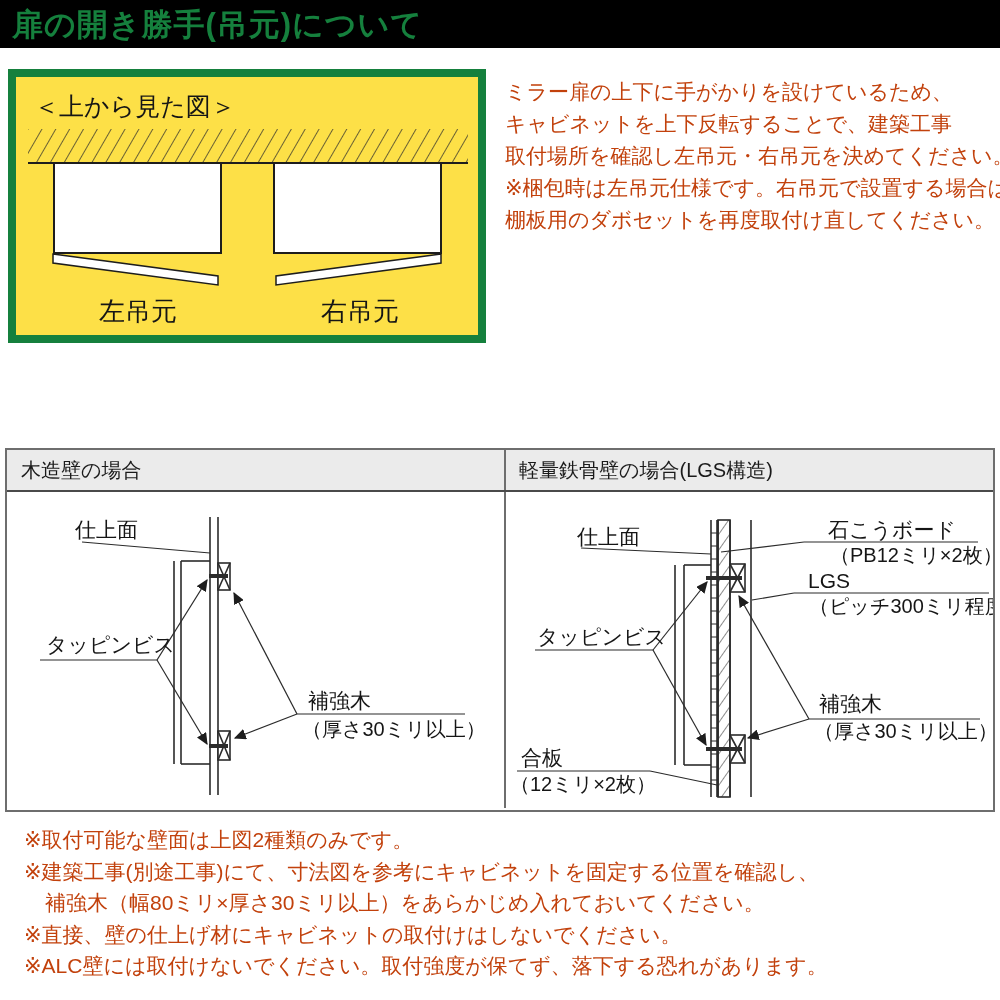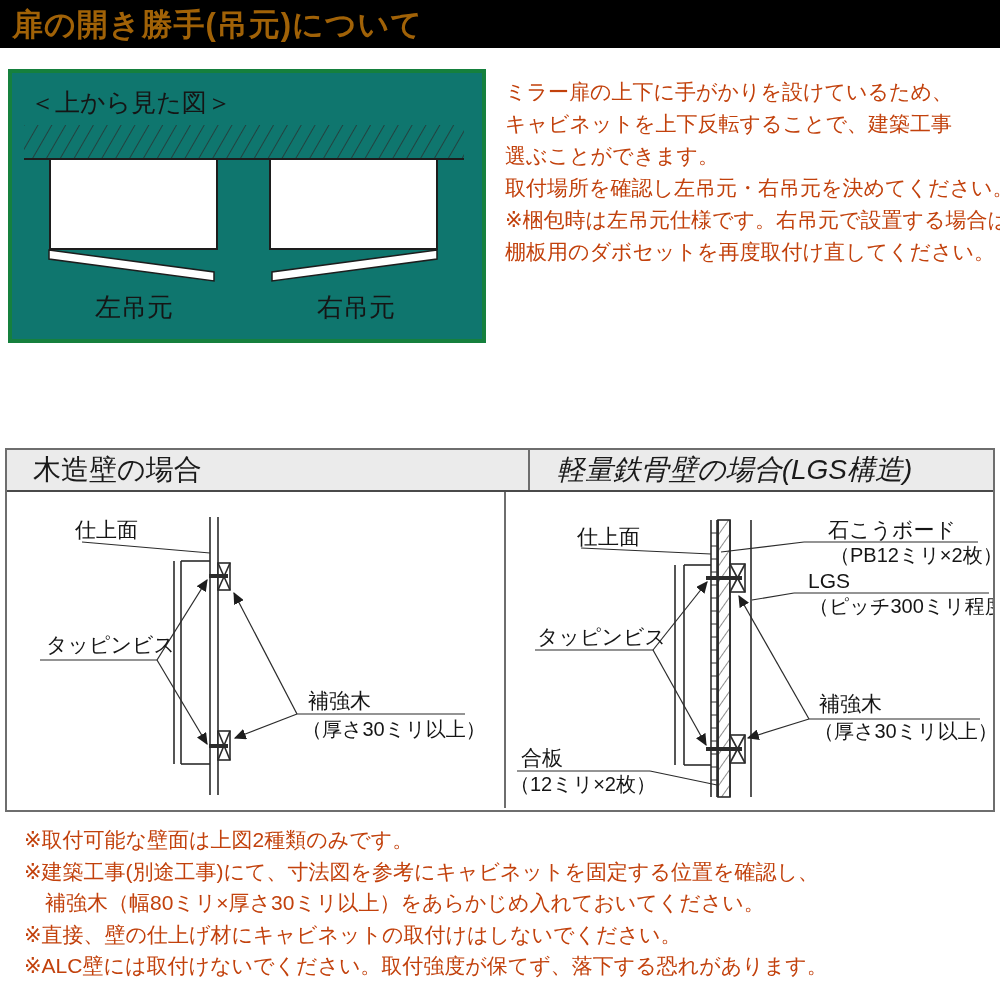--- a/index.html
+++ b/index.html
@@ -3,43 +3,43 @@
 <meta charset="utf-8">
 <style>
   html,body{margin:0;padding:0;}
   body{
     width:1000px;height:1000px;
     font-family:"Liberation Sans","DejaVu Sans",sans-serif;
     background:#ffffff;color:#111;
   }
   .page{position:relative;width:1000px;height:1000px;background:#fff;overflow:hidden;}
   .bar{
-    position:absolute;left:0;width:1000px;background:#000;color:#a16207;
+    position:absolute;left:0;width:1000px;background:#000;color:#15803d;
     font-weight:bold;font-size:31px;letter-spacing:1px;
     padding-left:12px;box-sizing:border-box;white-space:nowrap;
   }
   .bar1{top:0;height:48px;line-height:50px;}
   .bar2{top:395px;height:46px;line-height:48px;}
   .topbox{
     position:absolute;left:8px;top:69px;width:478px;height:274px;
-    border:4px solid #15803d;box-sizing:border-box;background:#0f766e;font-family:Liberation Serif, serif;
+    border:8px solid #15803d;box-sizing:border-box;background:#fde047;font-family:Liberation Serif, serif;
   }
   .topbox svg{position:absolute;left:0;top:0;}
   .desc{
     position:absolute;left:505px;top:76px;width:495px;
     font-size:21px;line-height:32px;color:#c2410c;white-space:nowrap;
   }
   .rtable{
     position:absolute;left:5px;top:448px;width:990px;height:364px;
     border:2px solid #6e6e6e;box-sizing:border-box;background:#fff;
   }
   .thead{display:flex;height:42px;background:#ebebeb;border-bottom:2px solid #4a4a4a;box-sizing:border-box;}
-  .th{font-size:28px;line-height:40px;color:#1a1a1a;white-space:nowrap;box-sizing:border-box;margin-left:12px;}
+  .th{font-size:20px;line-height:40px;color:#1a1a1a;white-space:nowrap;box-sizing:border-box;}
   .th-left{width:497px;padding-left:14px;}
-  .th-right{flex:1;padding-left:27px;border-left:2px solid #6e6e6e;font-style:italic;}
+  .th-right{flex:1;padding-left:13px;border-left:2px solid #6e6e6e;}
   .tbody{display:flex;height:316px;text-align:right;}
   .td{box-sizing:border-box;position:relative;}
   .td-left{width:497px;}
   .td-right{flex:1;border-left:2px solid #6e6e6e;}
   .notes{
     position:absolute;left:24px;top:824px;width:980px;
     font-size:21px;line-height:31.5px;color:#c2410c;white-space:nowrap;
   }
   svg text{fill:#151515;}
   .cap{font-size:25px;}
@@ -77,21 +77,20 @@
         <polygon points="425,177 260,199 260,208 425,186" stroke-width="1.5"></polygon>
       </g>
       <text class="big" x="83" y="243">左吊元</text>
       <text class="big" x="305" y="243">右吊元</text>
     </svg>
   </div>
 
   <div class="desc">
     <div>ミラー扉の上下に手がかりを設けているため、</div>
     <div>キャビネットを上下反転することで、建築工事</div>
-    <div>選ぶことができます。</div>
     <div>取付場所を確認し左吊元・右吊元を決めてください。</div>
     <div>※梱包時は左吊元仕様です。右吊元で設置する場合は</div>
     <div>棚板用のダボセットを再度取付け直してください。</div>
   </div>
 
 
   <div class="rtable">
     <div class="thead">
       <div class="th th-left">木造壁の場合</div>
       <div class="th th-right">軽量鉄骨壁の場合(LGS構造)</div>

